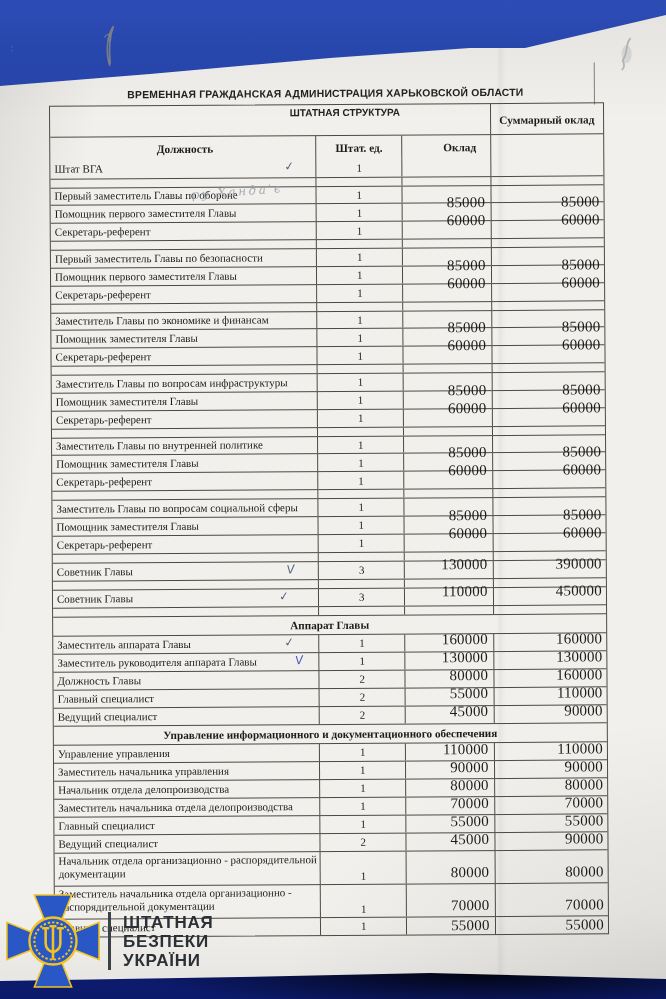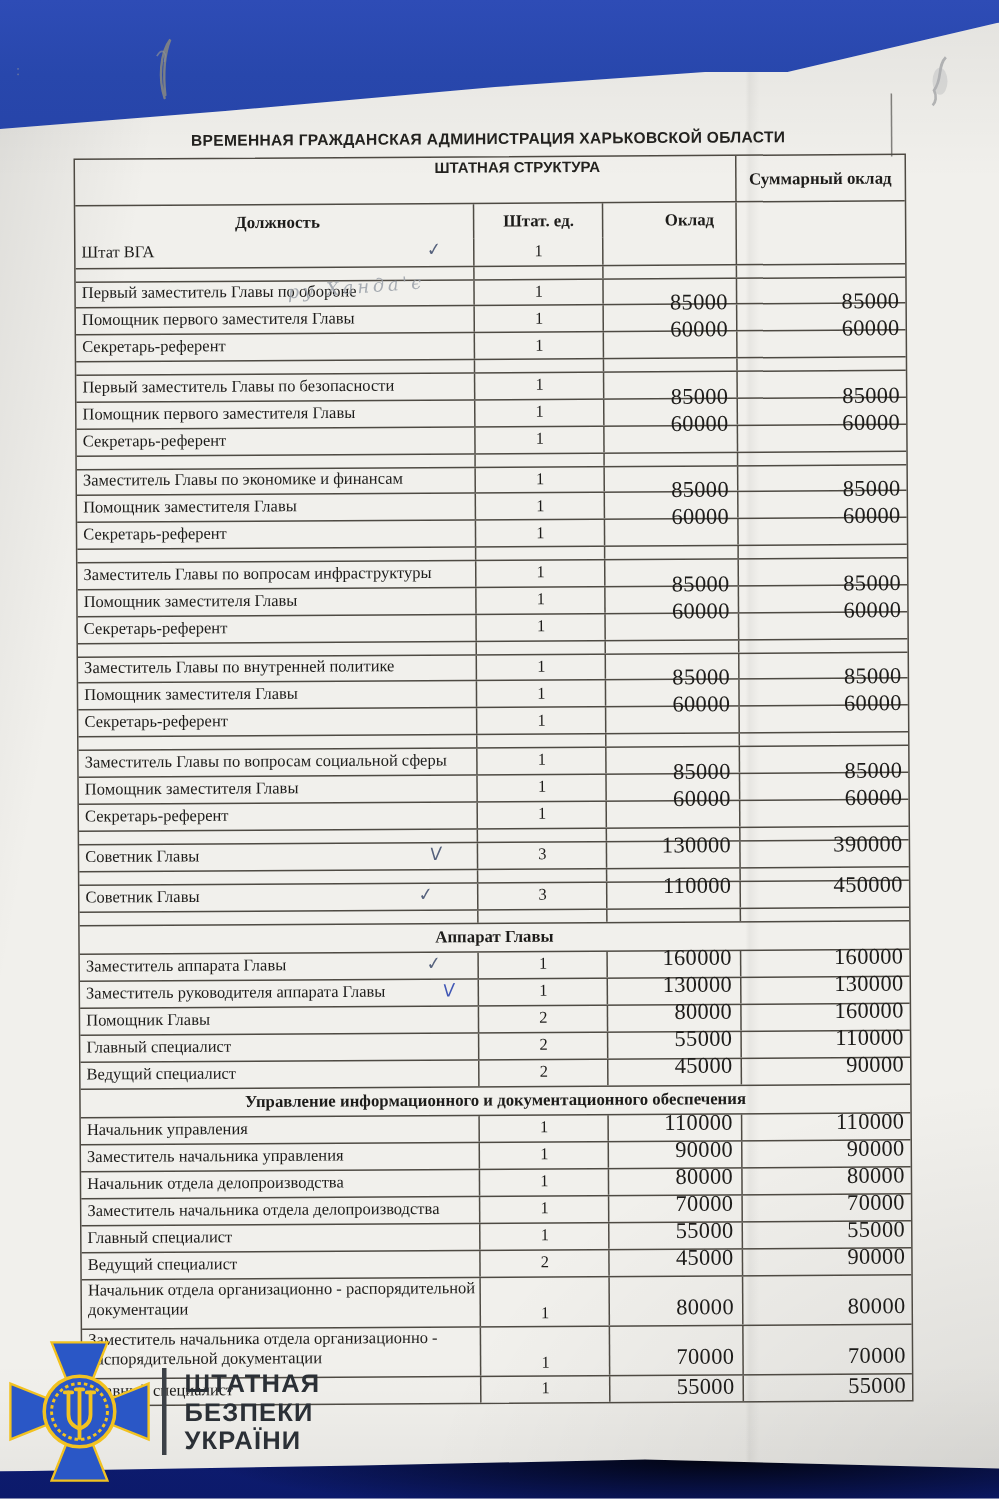--- a/index.html
+++ b/index.html
@@ -412,21 +412,21 @@
           <div class="cell c2">1</div>
           <div class="cell c3">
             <span class="num" style="top: -3px;">130000</span>
           </div>
           <div class="cell c4">
             <span class="num" style="top: -3px;">130000</span>
           </div>
         </div>
         <div class="trow item">
           <div class="cell c1">
-            <span class="lab">Помощник Главы</span>
+            <span class="lab">Должность Главы</span>
           </div>
           <div class="cell c2">2</div>
           <div class="cell c3">
             <span class="num" style="top: -3px;">80000</span>
           </div>
           <div class="cell c4">
             <span class="num" style="top: -3px;">160000</span>
           </div>
         </div>
         <div class="trow item">
@@ -451,21 +451,21 @@
           </div>
           <div class="cell c4">
             <span class="num" style="top: -3px;">90000</span>
           </div>
         </div>
         <div class="trow section">
           <span>Управление информационного и документационного обеспечения</span>
         </div>
         <div class="trow item">
           <div class="cell c1">
-            <span class="lab">Начальник управления</span>
+            <span class="lab">Управление управления</span>
           </div>
           <div class="cell c2">1</div>
           <div class="cell c3">
             <span class="num" style="top: -2px;">110000</span>
           </div>
           <div class="cell c4">
             <span class="num" style="top: -2px;">110000</span>
           </div>
         </div>
         <div class="trow item">

